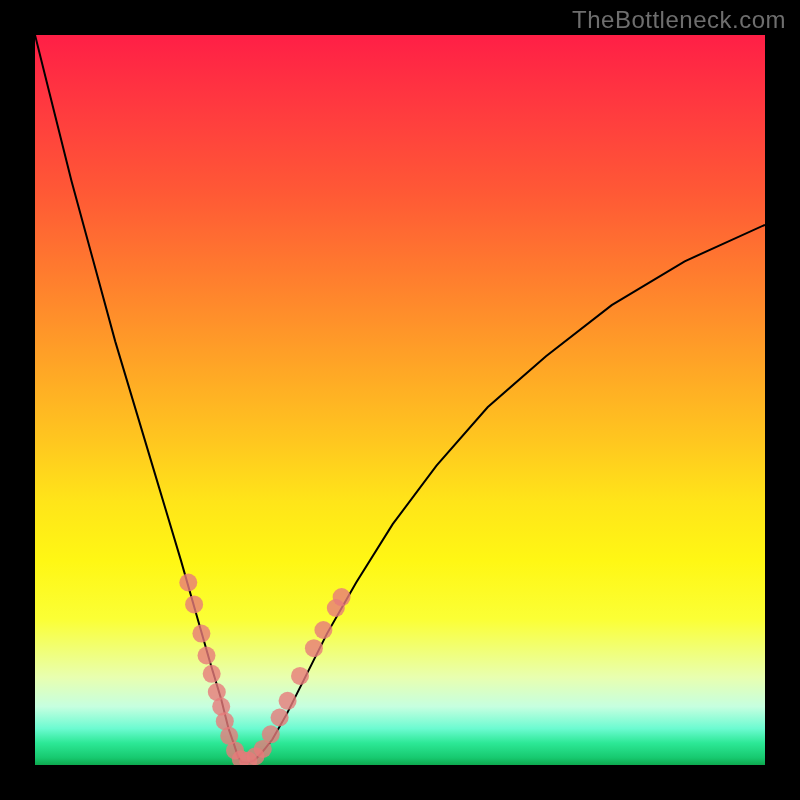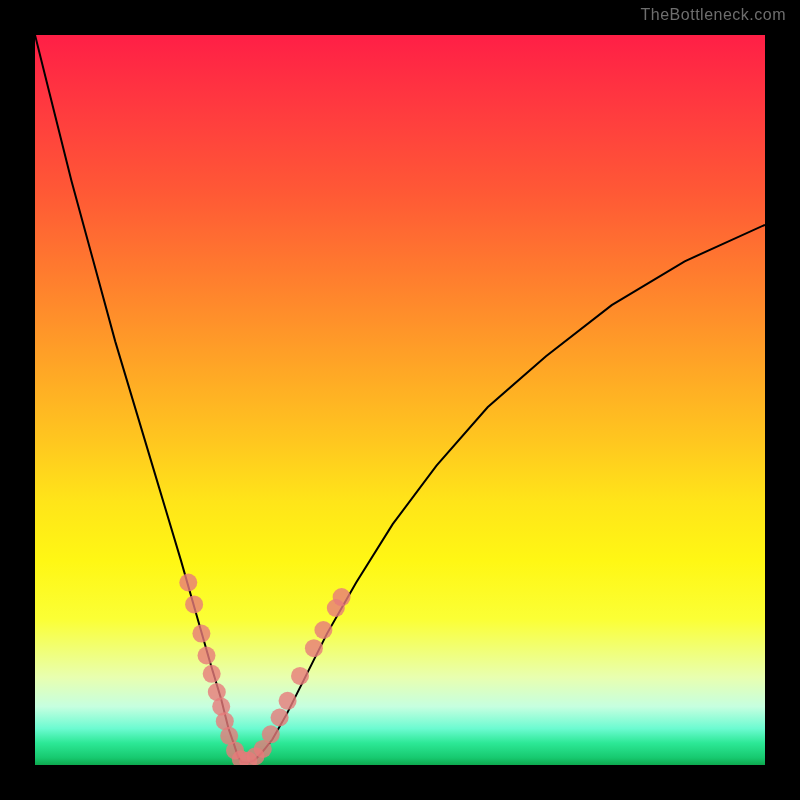--- a/index.html
+++ b/index.html
@@ -15,21 +15,21 @@
     position: relative;
     width: 800px;
     height: 800px;
     background: #000;
   }
   .watermark {
     position: absolute;
     top: 6px;
     right: 14px;
     color: #6e6e6e;
-    font-size: 16px;
+    font-size: 24px;
     font-weight: 500;
     letter-spacing: 0.5px;
     z-index: 50;
   }
   .plot {
     position: absolute;
     left: 35px;
     top: 35px;
     width: 730px;
     height: 730px;

